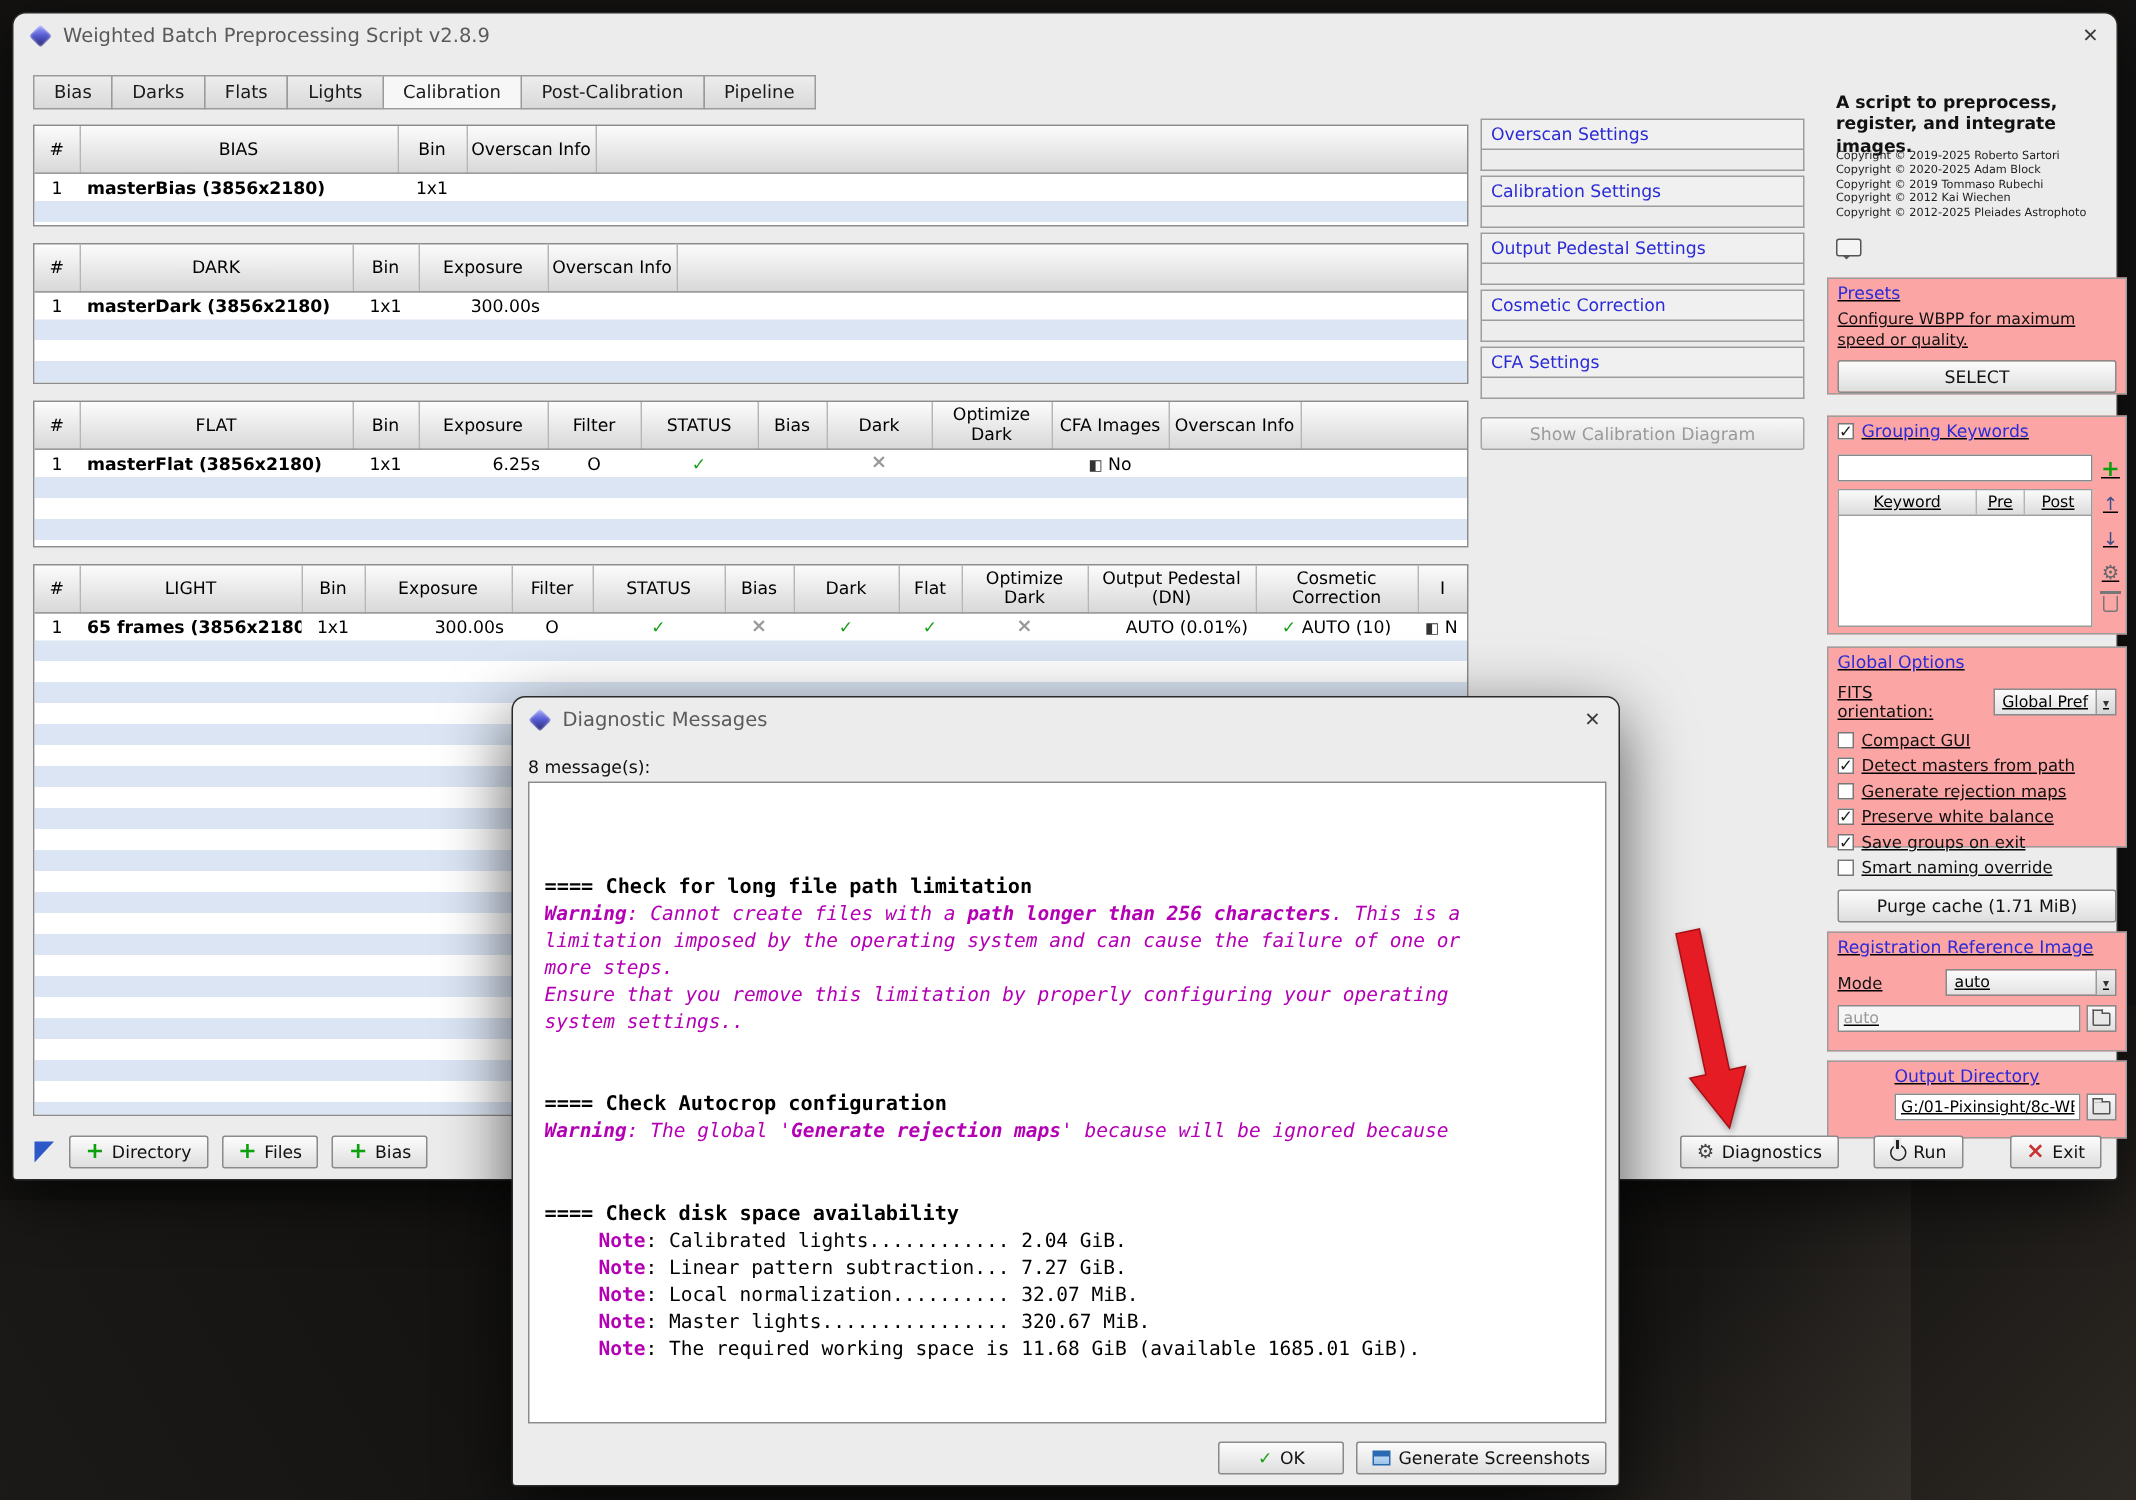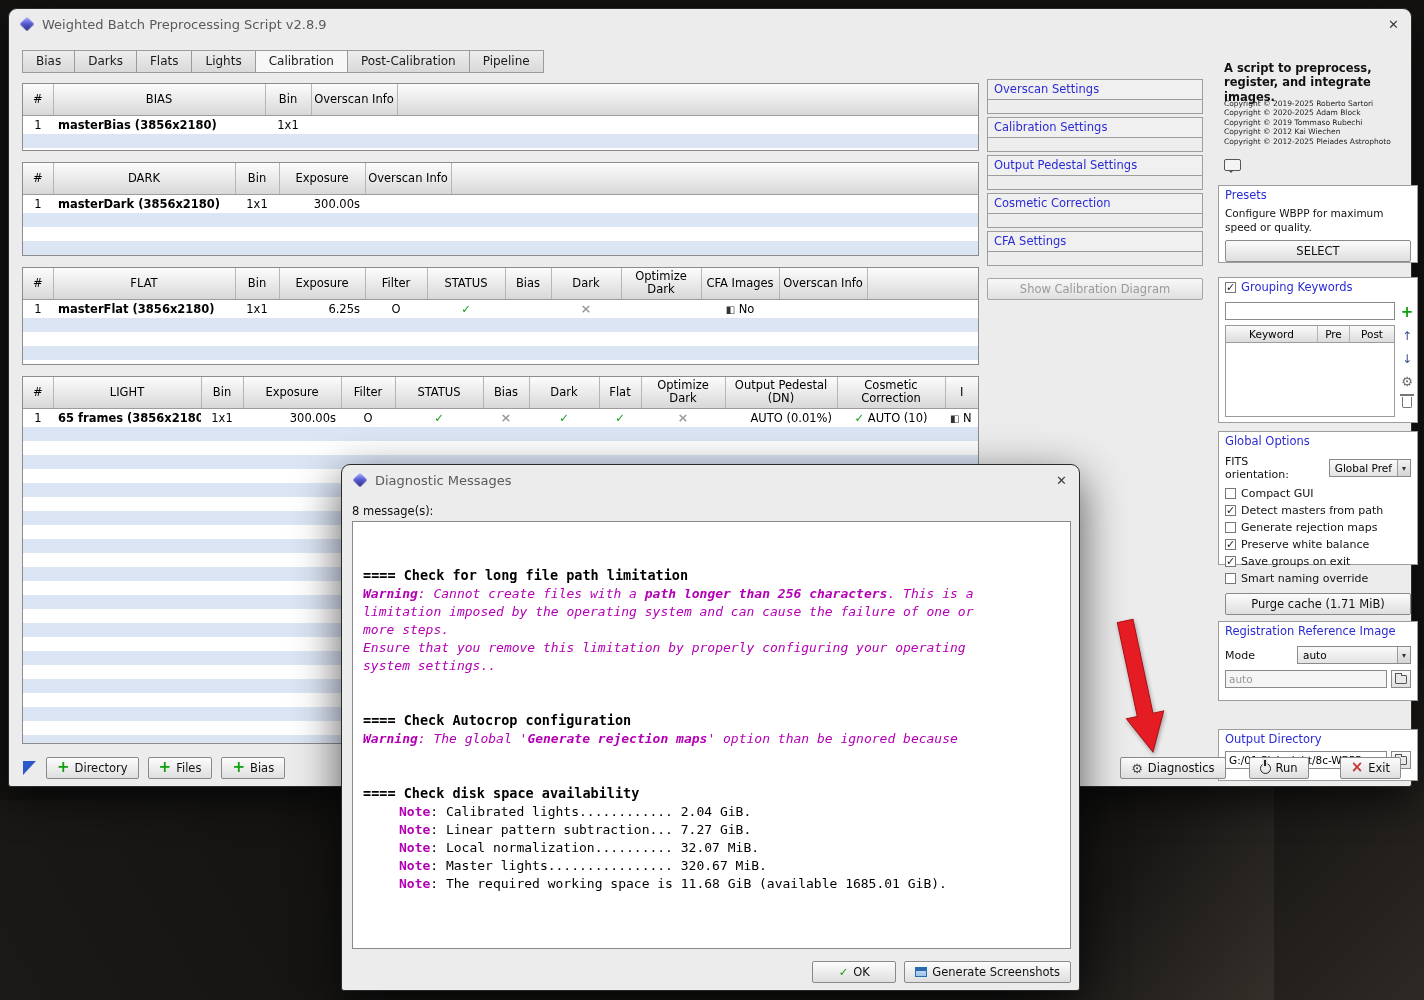--- a/index.html
+++ b/index.html
@@ -45,28 +45,28 @@
   .subbox{border:1px solid #9d9d9d;border-top:none;height:14px;background:#ededed;}
   .diagrambtn{margin-top:9px;width:100%;border:1px solid #a5a5a5;background:linear-gradient(#f8f8f8,#e0e0e0);color:#9a9a9a;font-size:11.5px;padding:3px 0;border-radius:2px;font-family:inherit;}
 
   
   .sidecol{position:absolute;left:1209px;top:48px;width:200px;height:712px;}
   .desc{position:absolute;top:4px;left:6px;width:192px;font-size:11.5px;font-weight:bold;color:#111;line-height:1.25;}
   .copyrights{position:absolute;top:42px;left:6px;font-size:7.5px;color:#222;line-height:1.25;}
   .bubble{position:absolute;top:102px;left:6px;width:17px;height:12px;border:1px solid #555;border-radius:2px;background:#f4f4f4;}
   .bubble::after{content:"";position:absolute;left:3px;bottom:-6px;border:3px solid transparent;border-top-color:#555;}
 
-  .sgroup{position:absolute;left:0;width:200px;border:1px solid #9d9d9d;background:#ffffff;}
+  .sgroup{position:absolute;left:0;width:200px;border:1px solid #9d9d9d;background:#fca5a5;text-decoration:underline;}
   .gtitle{font-size:11.5px;color:#2b2bd6;padding:2px 6px 3px;display:flex;align-items:center;gap:5px;}
   .gbody{padding:2px 6px 6px;}
   .presets{top:128px;height:78px;}
   .grouping{top:220px;height:146px;}
   .global{top:374px;height:134px;}
   .reg{top:564px;height:80px;}
-  .outdir{top:672px;height:52px;}
+  .outdir{top:650px;height:52px;padding-left:38px;}
 
   .ptext{font-size:10.5px;color:#111;line-height:1.3;}
   .selectbtn{width:100%;height:17px;margin-top:6px;font-size:11px;}
 
   .grouprow{display:flex;gap:4px;padding:3px 2px 4px 6px;}
   .gleft{flex:1;}
   .tinput{width:100%;height:18px;border:1px solid #8a8a8a;background:#fff;font-size:10.5px;padding:0 3px;font-family:inherit;color:#000;}
   .tinput.dim{color:#999;background:#f5f5f5;}
   .minitable{margin-top:5px;border:1px solid #9a9a9a;background:#fff;height:92px;}
   .mth{display:flex;}
@@ -112,21 +112,21 @@
   .gear2::before{content:"⚙";font-size:13px;color:#444;}
   .power{width:11px;height:11px;border:1.5px solid #222;border-radius:50%;position:relative;flex:none;}
   .power::before{content:"";position:absolute;left:50%;top:-4px;transform:translateX(-50%);width:2px;height:6px;background:#222;box-shadow:0 0 0 1.5px #e6e6e6;}
   .redx::before{content:"×";color:#c83232;font-weight:bold;font-size:15px;line-height:13px;}
   .runbtn{margin-left:14px;}
   .exitbtn{margin-left:22px;}
 
   
   .dialog{position:absolute;left:341px;top:464px;width:739px;height:527px;background:#ececec;border:1px solid #2a2a2a;border-radius:9px 9px 3px 3px;box-shadow:0 14px 46px rgba(0,0,0,.65);z-index:20;}
   .msgcount{position:absolute;left:10px;top:39px;font-size:11.5px;color:#111;}
-  .console{position:absolute;left:10px;top:56px;width:719px;height:428px;background:#fff;border:1px solid #8a8a8a;padding:8px 10px;font-family:"DejaVu Sans Mono",monospace;font-size:13px;line-height:18px;overflow:hidden;}
+  .console{position:absolute;left:10px;top:56px;width:719px;height:428px;background:#fff;border:1px solid #8a8a8a;padding:24px 10px;font-family:"DejaVu Sans Mono",monospace;font-size:13px;line-height:18px;overflow:hidden;}
   .cline{white-space:pre;min-height:18px;}
   .seg-h{font-weight:bold;color:#000;font-size:13.5px;}
   .seg-w{color:#b400b4;font-style:italic;}
   .seg-wl{color:#b400b4;font-style:italic;font-weight:bold;}
   .seg-wb{color:#b400b4;font-style:italic;font-weight:bold;}
   .seg-n{color:#000;}
   .seg-nl{color:#b400b4;font-weight:bold;margin-left:36px;}
   .dlgbtns{position:absolute;right:8px;bottom:7px;display:flex;gap:8px;}
   .okbtn{width:84px;}
   .chk2::before{content:"✓";color:#18a018;font-weight:bold;}
@@ -518,21 +518,21 @@
       <div class="cline">&nbsp;</div>
       <div class="cline"><span class="seg-h">==== Check for long file path limitation</span></div>
       <div class="cline"><span class="seg-wl">Warning</span><span class="seg-w">: Cannot create files with a </span><span class="seg-wb">path longer than 256 characters</span><span class="seg-w">. This is a</span></div>
       <div class="cline"><span class="seg-w">limitation imposed by the operating system and can cause the failure of one or</span></div>
       <div class="cline"><span class="seg-w">more steps.</span></div>
       <div class="cline"><span class="seg-w">Ensure that you remove this limitation by properly configuring your operating</span></div>
       <div class="cline"><span class="seg-w">system settings..</span></div>
       <div class="cline">&nbsp;</div>
       <div class="cline">&nbsp;</div>
       <div class="cline"><span class="seg-h">==== Check Autocrop configuration</span></div>
-      <div class="cline"><span class="seg-wl">Warning</span><span class="seg-w">: The global '</span><span class="seg-wb">Generate rejection maps</span><span class="seg-w">' option than be ignored because</span></div>
+      <div class="cline"><span class="seg-wl">Warning</span><span class="seg-w">: The global '</span><span class="seg-wb">Generate rejection maps</span><span class="seg-w">' because will be ignored because</span></div>
       <div class="cline">&nbsp;</div>
       <div class="cline">&nbsp;</div>
       <div class="cline"><span class="seg-h">==== Check disk space availability</span></div>
       <div class="cline"><span class="seg-nl">Note</span><span class="seg-n">: Calibrated lights............ 2.04 GiB.</span></div>
       <div class="cline"><span class="seg-nl">Note</span><span class="seg-n">: Linear pattern subtraction... 7.27 GiB.</span></div>
       <div class="cline"><span class="seg-nl">Note</span><span class="seg-n">: Local normalization.......... 32.07 MiB.</span></div>
       <div class="cline"><span class="seg-nl">Note</span><span class="seg-n">: Master lights................ 320.67 MiB.</span></div>
       <div class="cline"><span class="seg-nl">Note</span><span class="seg-n">: The required working space is 11.68 GiB (available 1685.01 GiB).</span></div>
     </div>
   <div class="dlgbtns">

